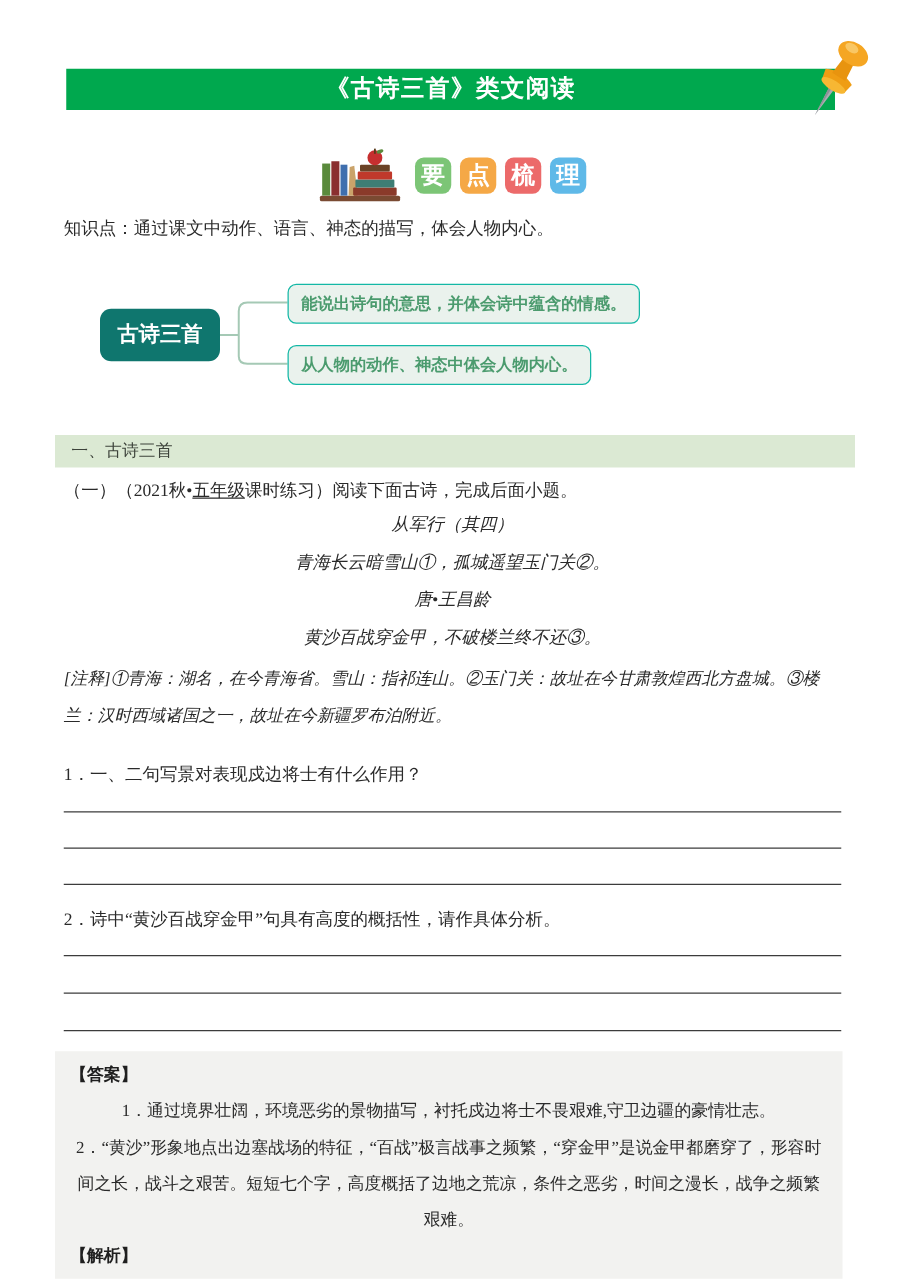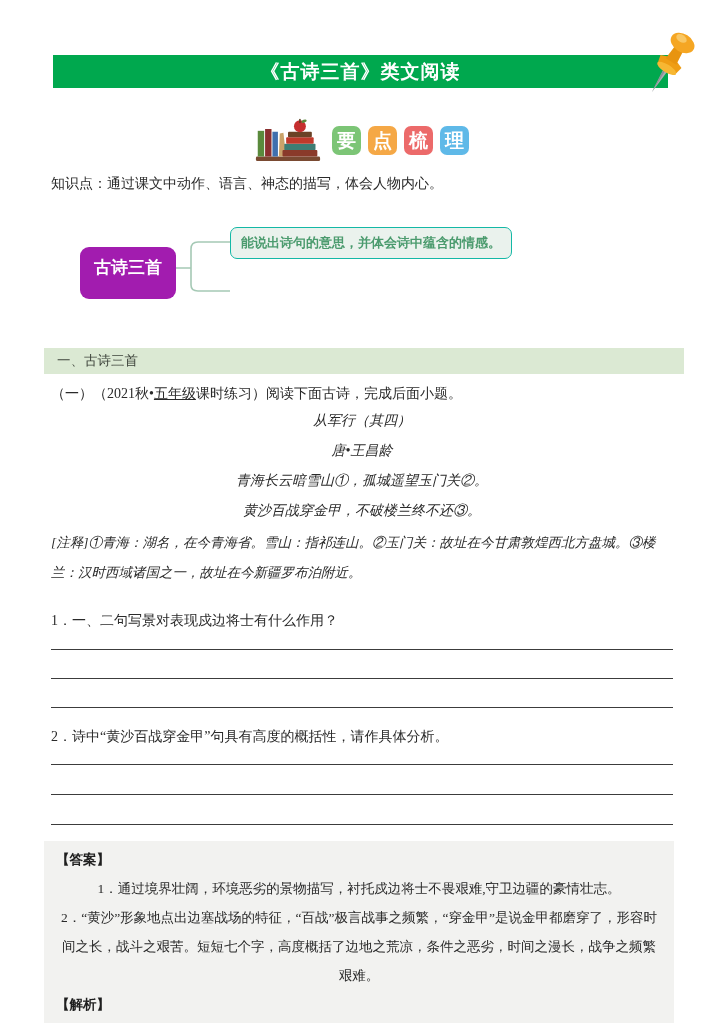--- a/index.html
+++ b/index.html
@@ -24,22 +24,22 @@
     display:inline-block;width:29px;height:29px;line-height:29px;border-radius:7px;
     color:#ffffff;text-align:center;font-size:19px;font-weight:bold;
     font-family:"Liberation Sans","DejaVu Sans",sans-serif;
   }
   .books-icon{margin-right:4px;}
   
   .knowledge{margin:9px 0 0 51px;width:622px;font-size:14px;height:22px;line-height:22px;}
   
   .mindmap{position:relative;margin:30px 0 0 51px;width:622px;height:95px;}
   .mm-root{
-    position:absolute;left:29px;top:22px;width:96px;height:52px;
-    background:#a21caf;border-radius:9px;color:#ffffff;
+    position:absolute;left:29px;top:22px;width:96px;height:42px;
+    background:#0f766e;border-radius:9px;color:#ffffff;
     font-size:17px;font-weight:bold;text-align:center;line-height:42px;
     font-family:"Liberation Sans","DejaVu Sans",sans-serif;
   }
   .mm-child{
     position:absolute;left:179px;height:30px;line-height:30px;
     background:#eaf2ed;border:1px solid #14b8a6;border-radius:7px;
     color:#4b9b6e;font-weight:bold;font-size:13px;padding:0 10px;
     font-family:"Liberation Sans","DejaVu Sans",sans-serif;white-space:nowrap;
   }
   .mm-child1{top:2px;}
@@ -111,30 +111,31 @@
 </div>
 
 <div class="knowledge">知识点：通过课文中动作、语言、神态的描写，体会人物内心。</div>
 
 <div class="mindmap">
   <svg class="mm-lines" viewBox="0 0 622 95">
     <path d="M125 43 H140 M140 43 V24 Q140 17 147 17 H179 M140 43 V60 Q140 66 147 66 H179" fill="none" stroke="#a5c9b5" stroke-width="1.6"></path>
   </svg>
   <div class="mm-root">古诗三首</div>
   <div class="mm-child mm-child1">能说出诗句的意思，并体会诗中蕴含的情感。</div>
+  <div class="mm-child mm-child2">从人物的动作、神态中体会人物内心。</div>
 </div>
 
 <div class="section-bar">一、古诗三首</div>
 
 <div class="intro"><span>（一）（2021秋•</span><span class="u">五年级</span><span>课时练习）阅读下面古诗，完成后面小题。</span></div>
 
 <div class="poem">
   <div>从军行（其四）</div>
+  <div>青海长云暗雪山①，孤城遥望玉门关②。</div>
   <div>唐•王昌龄</div>
-  <div>青海长云暗雪山①，孤城遥望玉门关②。</div>
   <div>黄沙百战穿金甲，不破楼兰终不还③。</div>
 </div>
 
 <div class="notes">[注释]①青海：湖名，在今青海省。雪山：指祁连山。②玉门关：故址在今甘肃敦煌西北方盘城。③楼兰：汉时西域诸国之一，故址在今新疆罗布泊附近。</div>
 
 <div class="question q1">1．一、二句写景对表现戍边将士有什么作用？</div>
 <div class="answer-lines">
   <div class="answer-line al-first1"></div>
   <div class="answer-line al-next1"></div>
   <div class="answer-line al-next1"></div>

